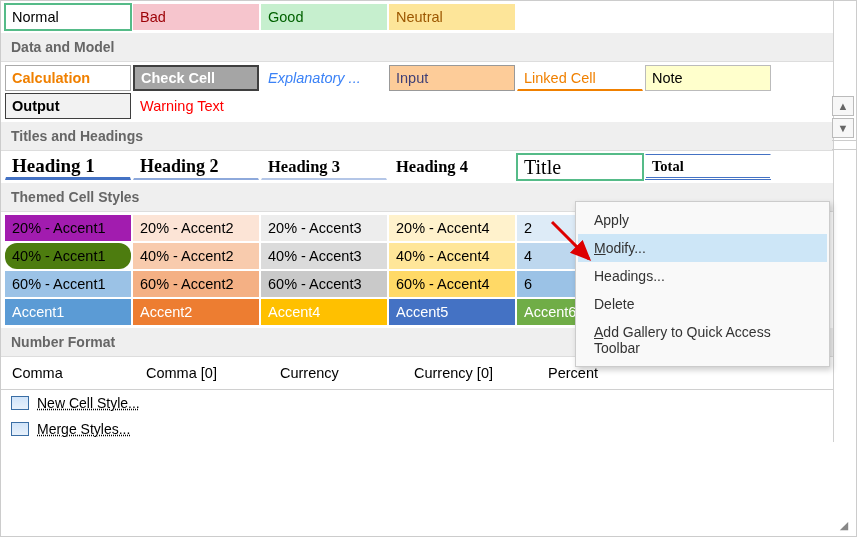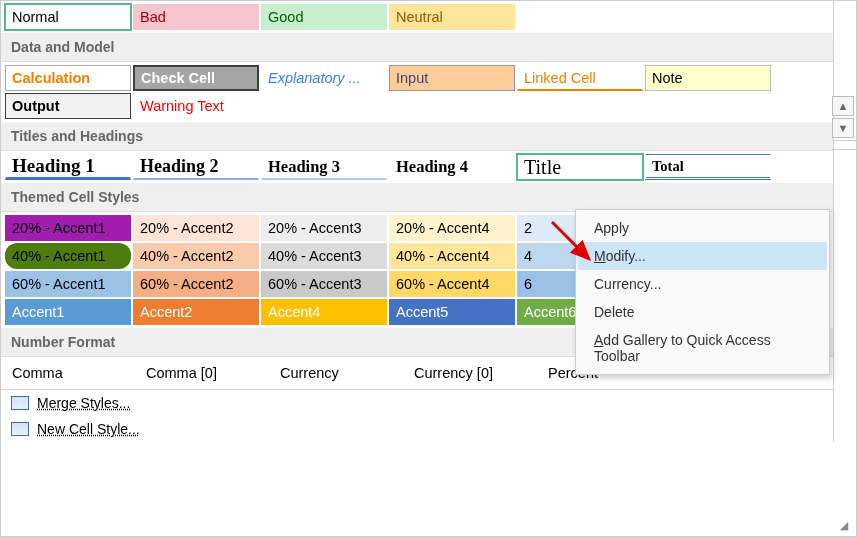--- a/index.html
+++ b/index.html
@@ -33,21 +33,21 @@
     .ac1{background:#5b9bd5;color:#fff;} .ac2{background:#ed7d31;color:#fff;} .ac3{background:#a5a5a5;color:#fff;} .ac4{background:#ffc000;color:#fff;} .ac5{background:#4472c4;color:#fff;} .ac6{background:#70ad47;color:#fff;}
     .themed { color:#000; font-size: 14.5px; }
     .footer { border-top: 1px solid #d0d0d0; }
     .footer-item { display: flex; align-items: center; gap: 8px; padding: 5px 10px; cursor: pointer; font-size: 14px; }
     .footer-item span { text-decoration: underline dotted; }
     .ficon { width: 18px; height: 14px; border: 1px solid #3a6ea5; background: linear-gradient(#d0e4fa,#e8f1fb); position: relative; }
     .ficon::before { content:''; position:absolute; left:-3px; top:-3px; width:18px; height:14px; border:1px solid #3a6ea5; background:#eef5fc; z-index:-1; }
     .side { position: absolute; right: 0; top: 95px; width: 24px; }
     .scrollbtn { width: 22px; height: 20px; border: 1px solid #bbb; background: #f7f7f7; display:flex; align-items:center; justify-content:center; font-size:11px; color:#666; margin-bottom:2px; }
     .divrow { height: 10px; border-top:1px solid #ccc; border-bottom: 1px solid #ccc; margin-top: 2px; }
-    .ctx { position: absolute; left: 574px; top: 208px; width: 255px; background: #f9f9f9; border: 1px solid #ccc; box-shadow: 2px 3px 6px rgba(0,0,0,0.2); padding: 4px 2px; }
+    .ctx { position: absolute; left: 574px; top: 200px; width: 255px; background: #f9f9f9; border: 1px solid #ccc; box-shadow: 2px 3px 6px rgba(0,0,0,0.2); padding: 4px 2px; }
     .ctx-item { padding: 6px 16px; font-size: 14px; color:#333; cursor: pointer; }
     .ctx-item.hov { background: #cde6f7; }
     .ctx-item u { text-decoration: underline; }
     .arrow { position: absolute; left: 548px; top: 218px; width: 50px; height: 50px; pointer-events: none; }
     .panel-bottom { position:absolute; bottom:2px; right:2px; width:20px; height:15px; color:#888; font-size:11px; text-align:center; }
   </style>
 </head>
 <body>
 
 <div class="gallery" style="width:833px;">
@@ -112,39 +112,39 @@
     <div class="cell" style="width:132px;">Comma</div>
     <div class="cell" style="width:132px;">Comma [0]</div>
     <div class="cell" style="width:132px;">Currency</div>
     <div class="cell" style="width:132px;">Currency [0]</div>
     <div class="cell" style="width:132px;">Percent</div>
   </div>
 
   <div class="footer">
     <div class="footer-item">
       <span class="ficon"></span>
-      <span>Merge Styles...</span>
+      <span>New Cell Style...</span>
     </div>
     <div class="footer-item">
       <span class="ficon"></span>
-      <span>New Cell Style...</span>
+      <span>Merge Styles...</span>
     </div>
   </div>
 </div>
 
 <div class="side">
   <div class="scrollbtn">▲</div>
   <div class="scrollbtn">▼</div>
   <div class="divrow"></div>
 </div>
 
 <div class="ctx">
   <div class="ctx-item">Apply</div>
   <div class="ctx-item hov"><u>M</u>odify...</div>
-  <div class="ctx-item">Currency...</div>
+  <div class="ctx-item">Headings...</div>
   <div class="ctx-item">Delete</div>
   <div class="ctx-item"><u>A</u>dd Gallery to Quick Access Toolbar</div>
 </div>
 
 <svg class="arrow" viewBox="0 0 50 50">
   <defs>
       <marker id="ah" markerWidth="8" markerHeight="8" refX="6" refY="3" orient="auto">
         <path d="M0,0 L7,3 L0,6 Z" fill="#d00"></path>
       </marker>
     </defs>

